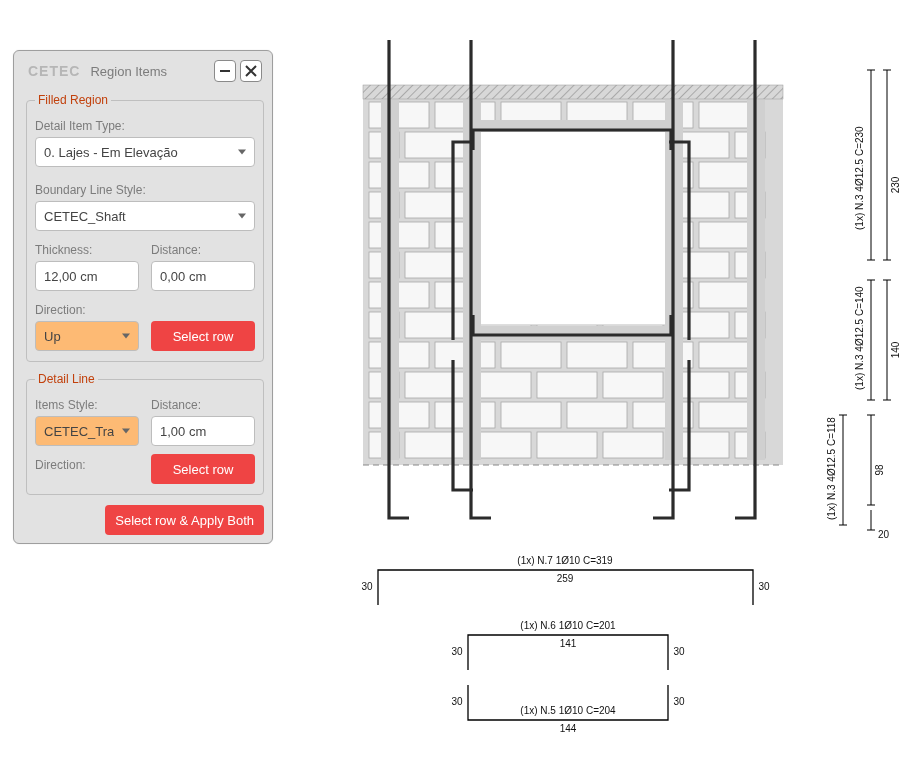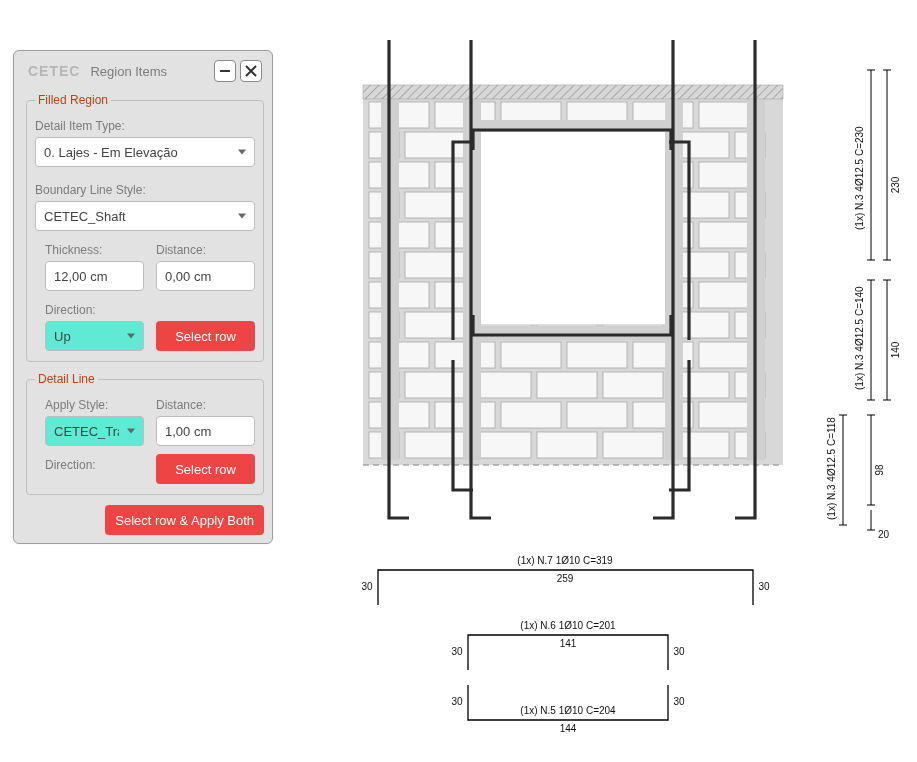--- a/index.html
+++ b/index.html
@@ -19,35 +19,35 @@
   .win-btn { width:22px; height:22px; margin-left:4px; background:#fff; border:1px solid #8a8a8a; border-radius:4px; display:flex; align-items:center; justify-content:center; font-size:13px; color:#333; }
   .win-btn svg { width:12px; height:12px; }
 
   fieldset.group {
     border:1px solid #bfbfbf; border-radius:4px; margin:6px 0 10px 0; padding:8px 8px 10px 8px;
   }
   fieldset.group > legend {
     color:#c2410c; font-size:12px; padding:0 3px;
   }
   .lbl { color:#7c7c7c; font-size:12px; margin:4px 0 4px 0; }
-  .field-row { display:flex; gap:12px;margin-left:10px; }
+  .field-row { display:flex; gap:12px; }
   .field-col { flex:1; display:flex; flex-direction:column; }
 
   .select, .text-input {
     height:30px; border:1px solid #bdbdbd; border-radius:4px; background:#fff;
     font-size:13px; color:#444; padding:0 24px 0 8px; width:100%;
     appearance:none; -webkit-appearance:none; position:relative;
   }
   .select-wrap { position:relative; }
   .select-wrap::after {
     content:""; position:absolute; right:9px; top:50%; width:0;height:0;
     border-left:4px solid transparent; border-right:4px solid transparent; border-top:5px solid #666; transform:translateY(-50%);
     pointer-events:none;
   }
-  .select.gray, .text-input.gray { background:#5eead4; }
+  .select.gray, .text-input.gray { background:#fdba74; }
 
   .btn {
     height:30px; border:none; border-radius:4px; background:#ef4444; color:#fff;
     font-size:13px; padding:0 14px; display:inline-flex; align-items:center; justify-content:center; width:100%;
   }
 
   .footer-row { display:flex; justify-content:flex-end; margin-top:4px; }
   .btn-wide { width:auto; padding:0 10px; height:30px; }
 
   
@@ -117,21 +117,21 @@
           <button class="btn">Select row</button>
         </div>
       </div>
     </fieldset>
 
     <fieldset class="group">
       <legend>Detail Line</legend>
 
       <div class="field-row">
         <div class="field-col">
-          <div class="lbl">Apply Style:</div>
+          <div class="lbl">Items Style:</div>
           <div class="select-wrap">
             <select class="select gray">
               <option>CETEC_Tra</option>
             </select>
           </div>
         </div>
         <div class="field-col">
           <div class="lbl">Distance:</div>
           <input class="text-input" value="1,00 cm" style="">
         </div>

